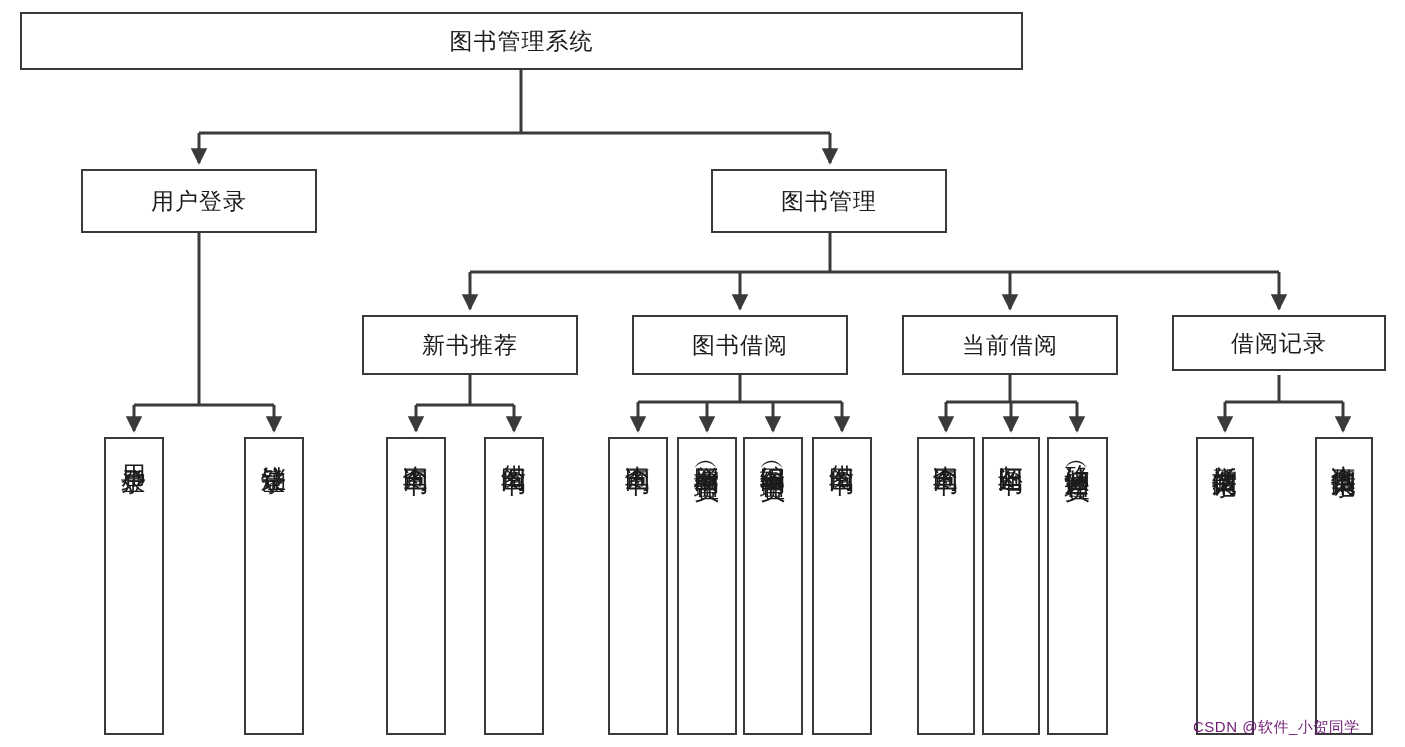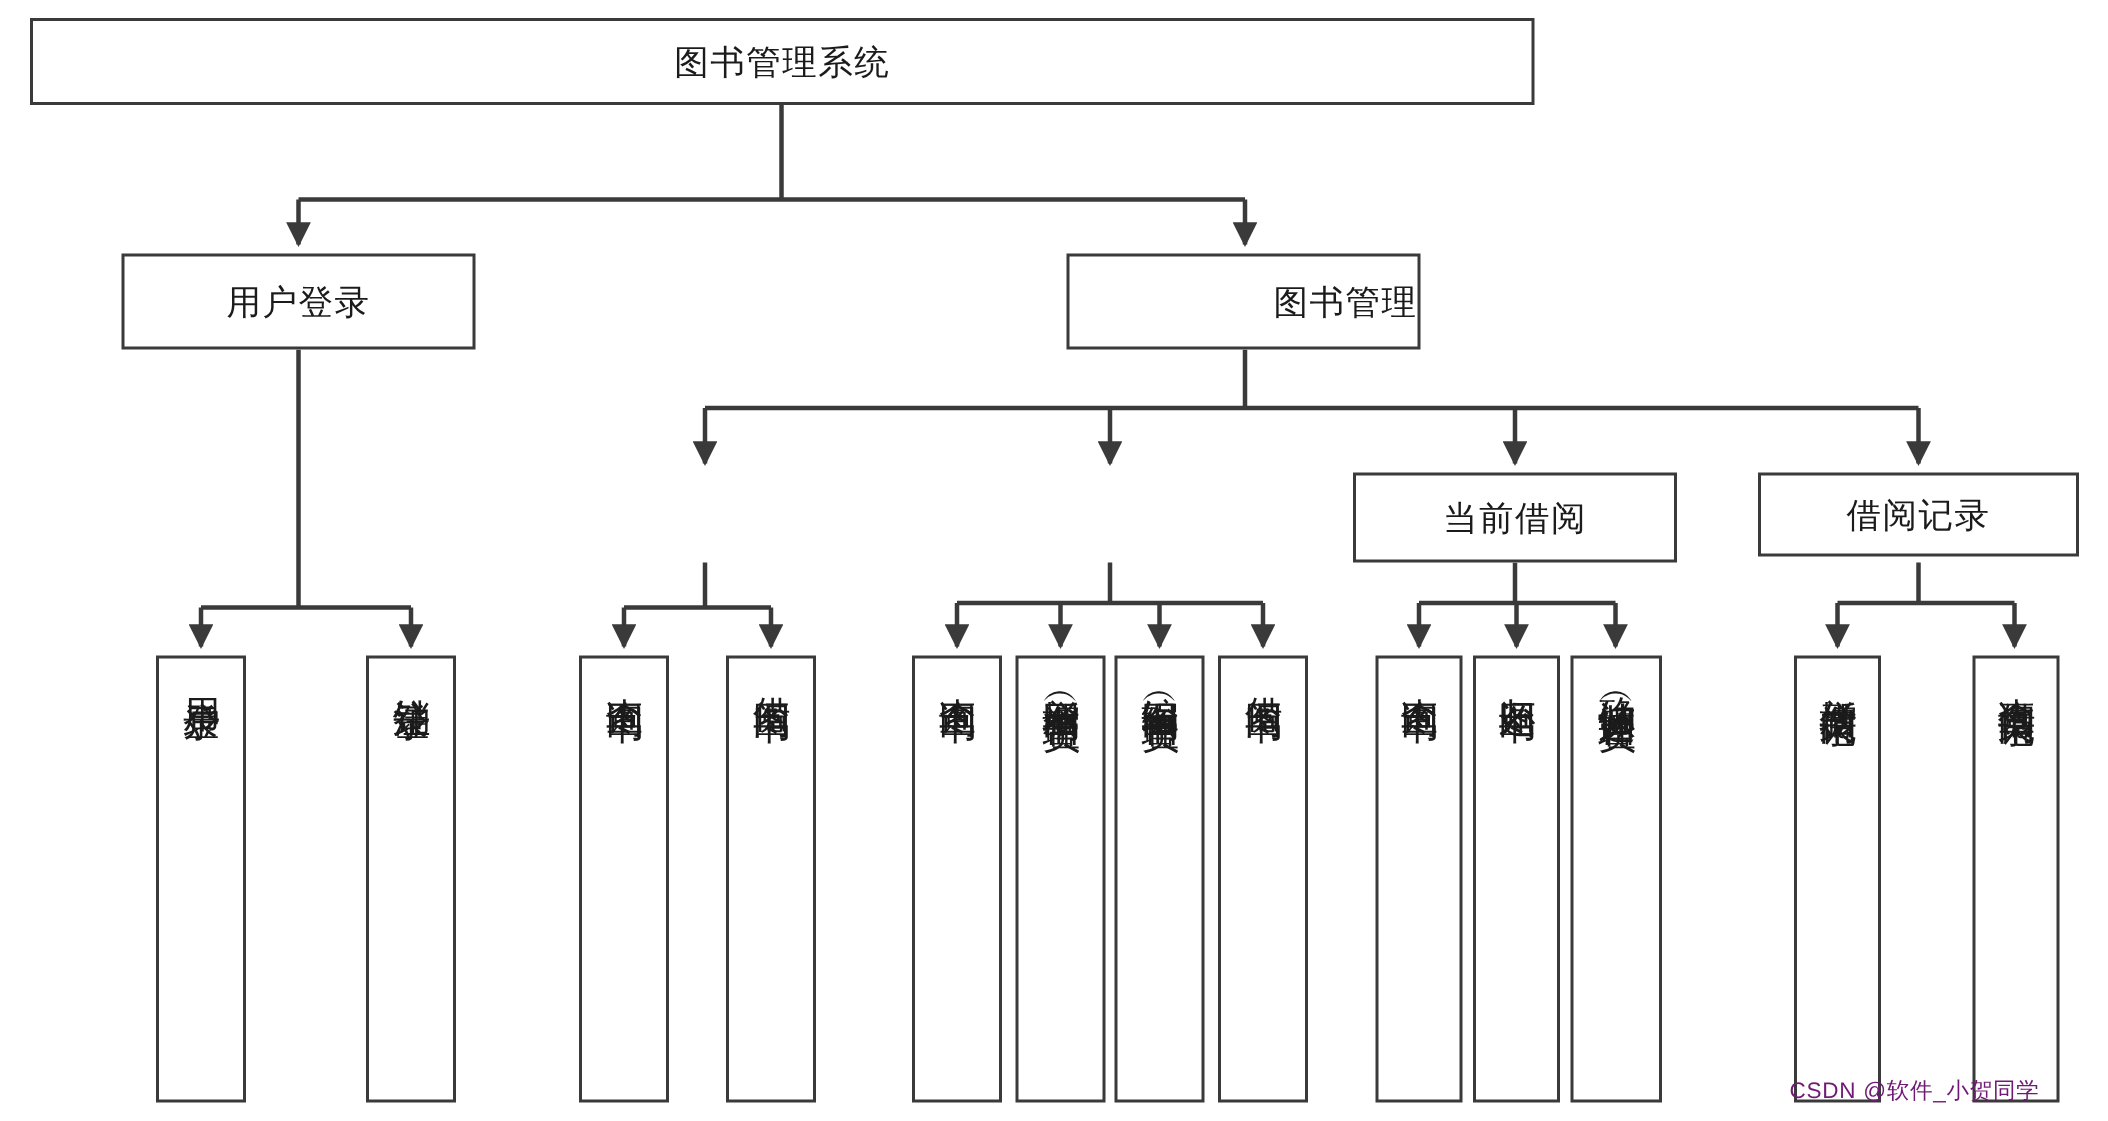--- a/index.html
+++ b/index.html
@@ -130,24 +130,30 @@
     </g>
   </svg>
 
   <div class="node root horiz" style="left:20px; top:12px; width:1003px; height:58px;">
     <span class="node-label">图书管理系统</span>
   </div>
 
   <div class="node horiz" style="left:81px; top:169px; width:236px; height:64px;">
     <span class="node-label">用户登录</span>
   </div>
-  <div class="node horiz" style="left:711px; top:169px; width:236px; height:64px;justify-content:flex-end;">
+  <div class="node horiz" style="left:711px; top:169px; width:236px; height:64px;">
     <span class="node-label">图书管理</span>
   </div>
 
+  <div class="node horiz" style="left:362px; top:315px; width:216px; height:60px;">
+    <span class="node-label">新书推荐</span>
+  </div>
+  <div class="node horiz" style="left:632px; top:315px; width:216px; height:60px;">
+    <span class="node-label">图书借阅</span>
+  </div>
   <div class="node horiz" style="left:902px; top:315px; width:216px; height:60px;">
     <span class="node-label">当前借阅</span>
   </div>
   <div class="node horiz" style="left:1172px; top:315px; width:214px; height:56px;">
     <span class="node-label">借阅记录</span>
   </div>
 
   <div class="node vert" style="left:104px; top:437px; width:60px; height:298px;">
     <span class="node-label">用户登录</span>
   </div>

